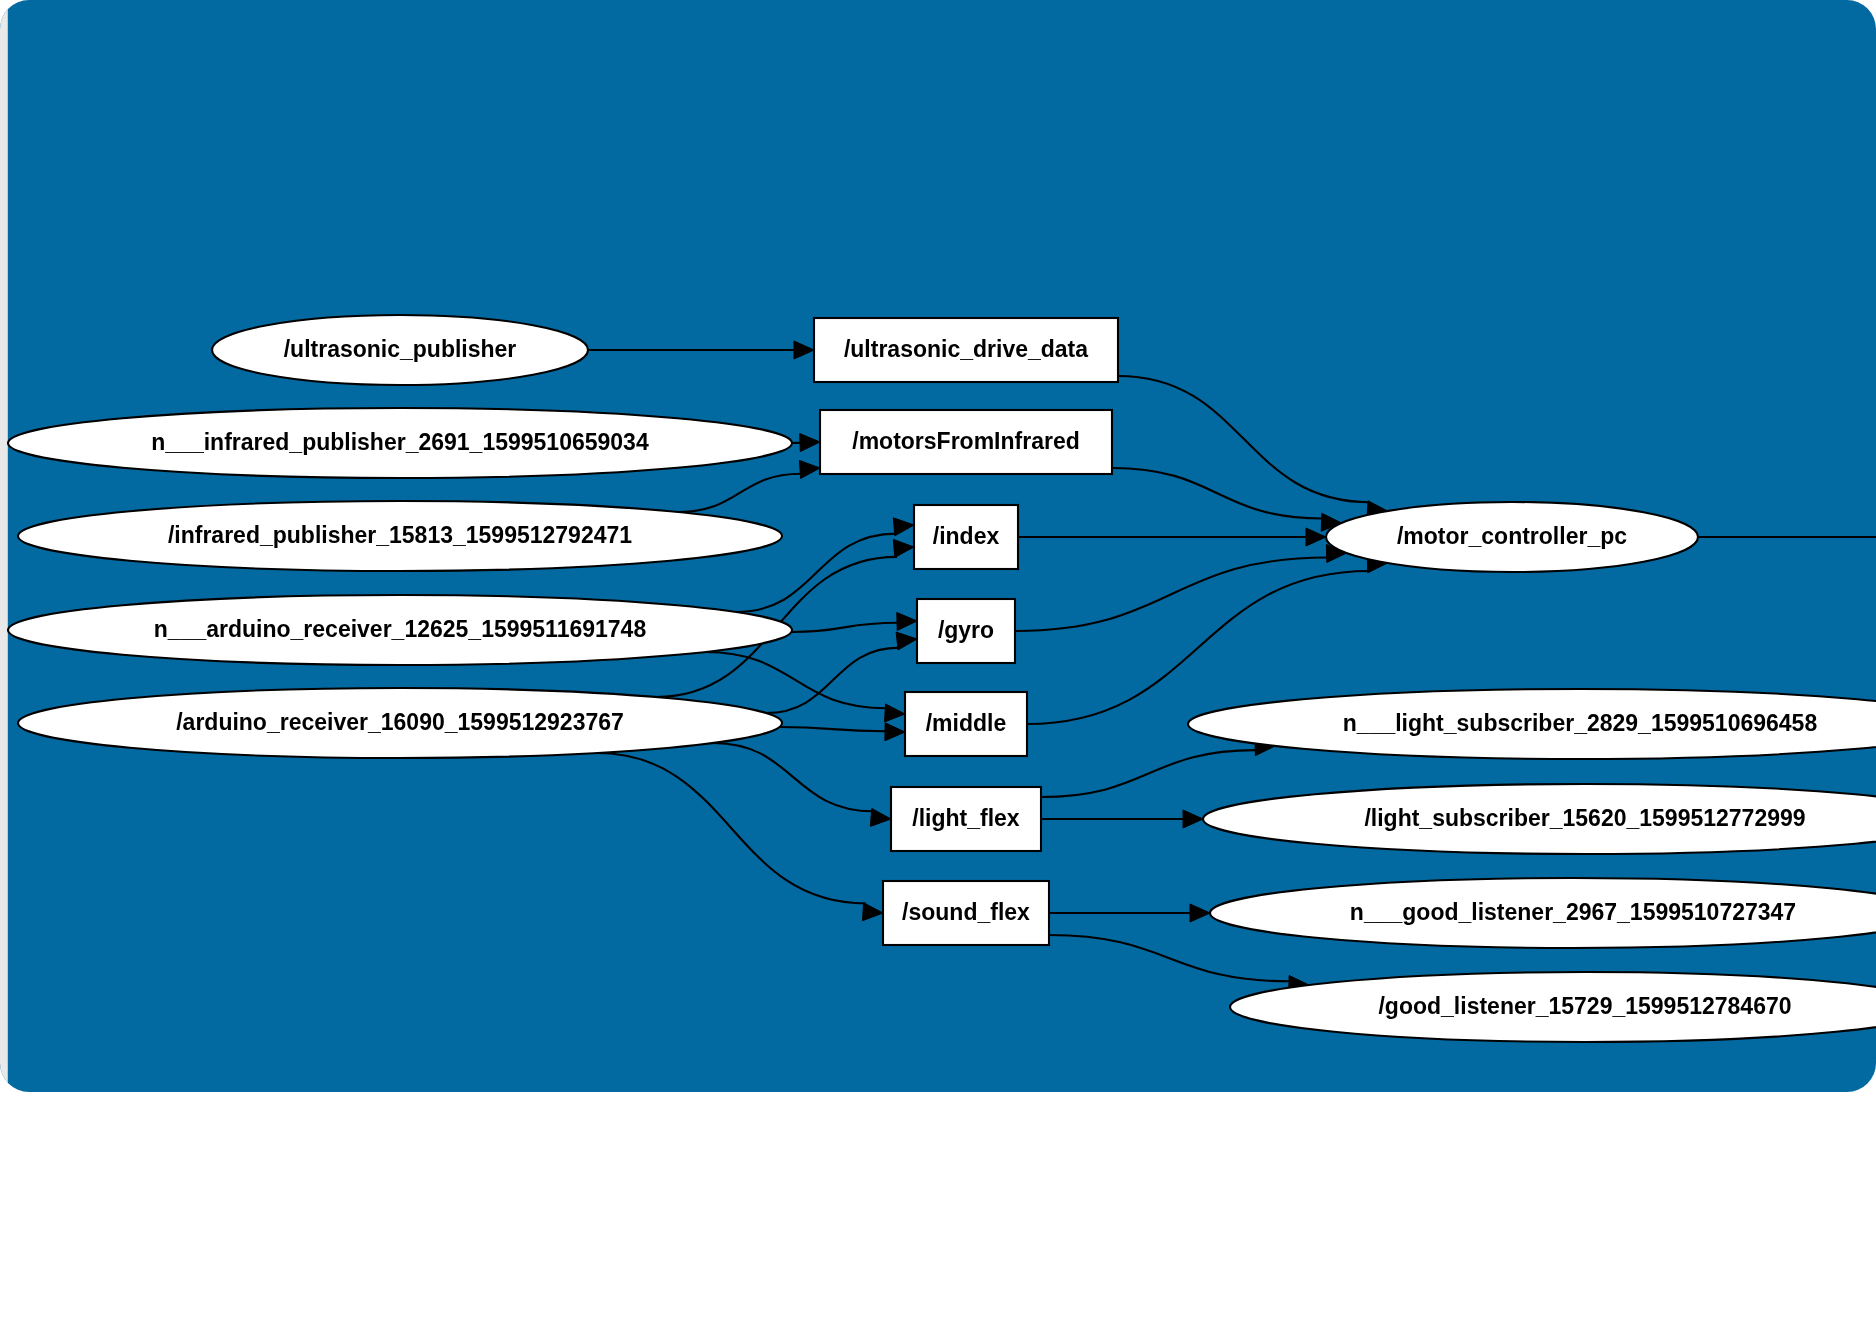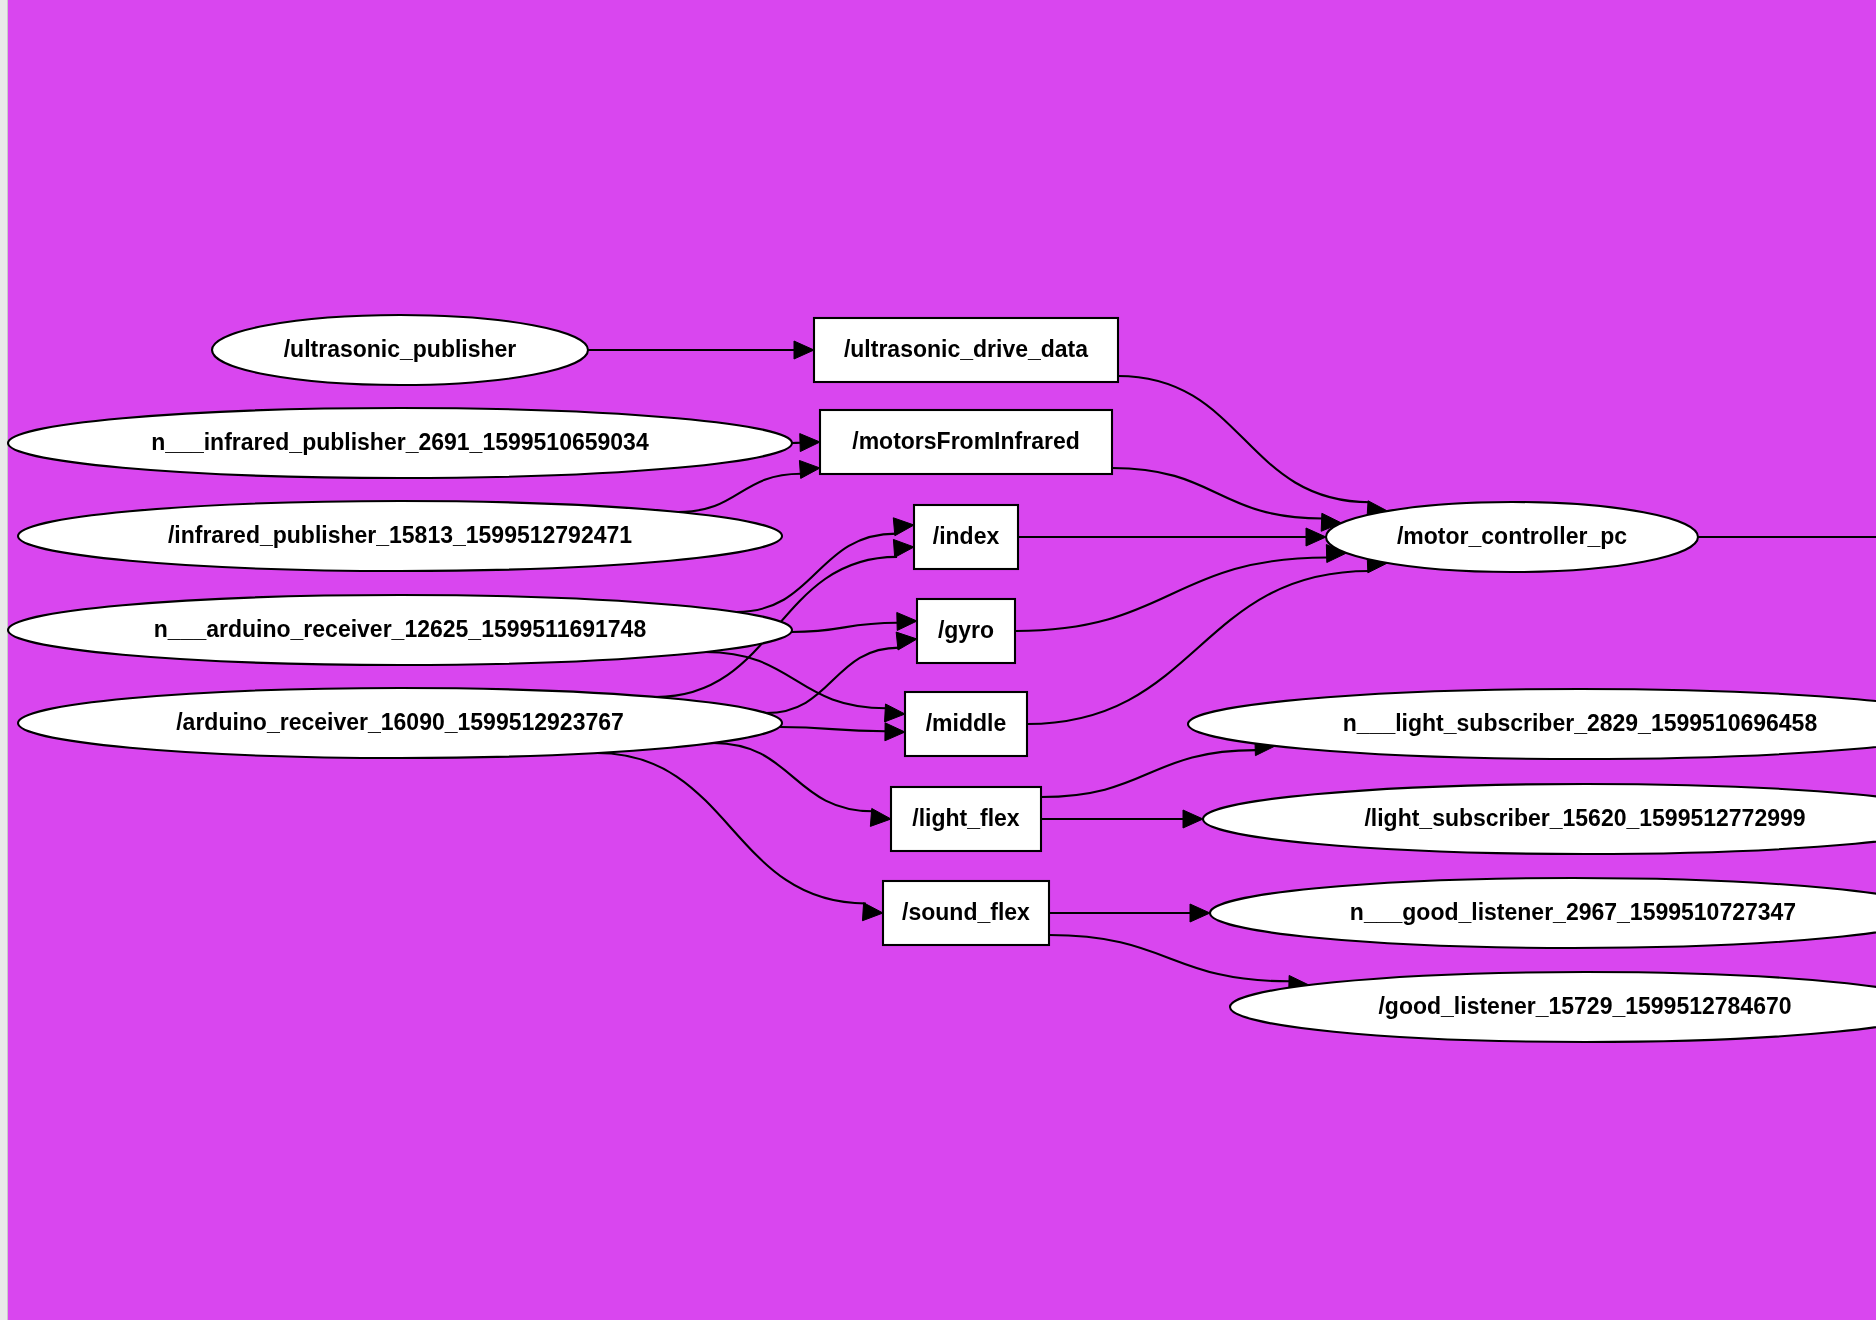--- a/index.html
+++ b/index.html
@@ -3,24 +3,25 @@
 <meta charset="utf-8">
 <style>
   html, body {
     margin: 0;
     padding: 0;
     background: #ffffff;
   }
   #canvas {
     position: relative;
     width: 1876px;
-    height: 1320px;
-    background: #d946ef;
+    height: 1092px;
+    background: #0369a1;
     overflow: hidden;
     font-family: "Liberation Sans", sans-serif;
+    border-radius: 29px;
   }
   
   #left-gutter {
     position: absolute;
     left: 0;
     top: 0;
     width: 7px;
     height: 1320px;
     background: #e9e9e9;
     border-right: 1px solid #c9c9c9;

